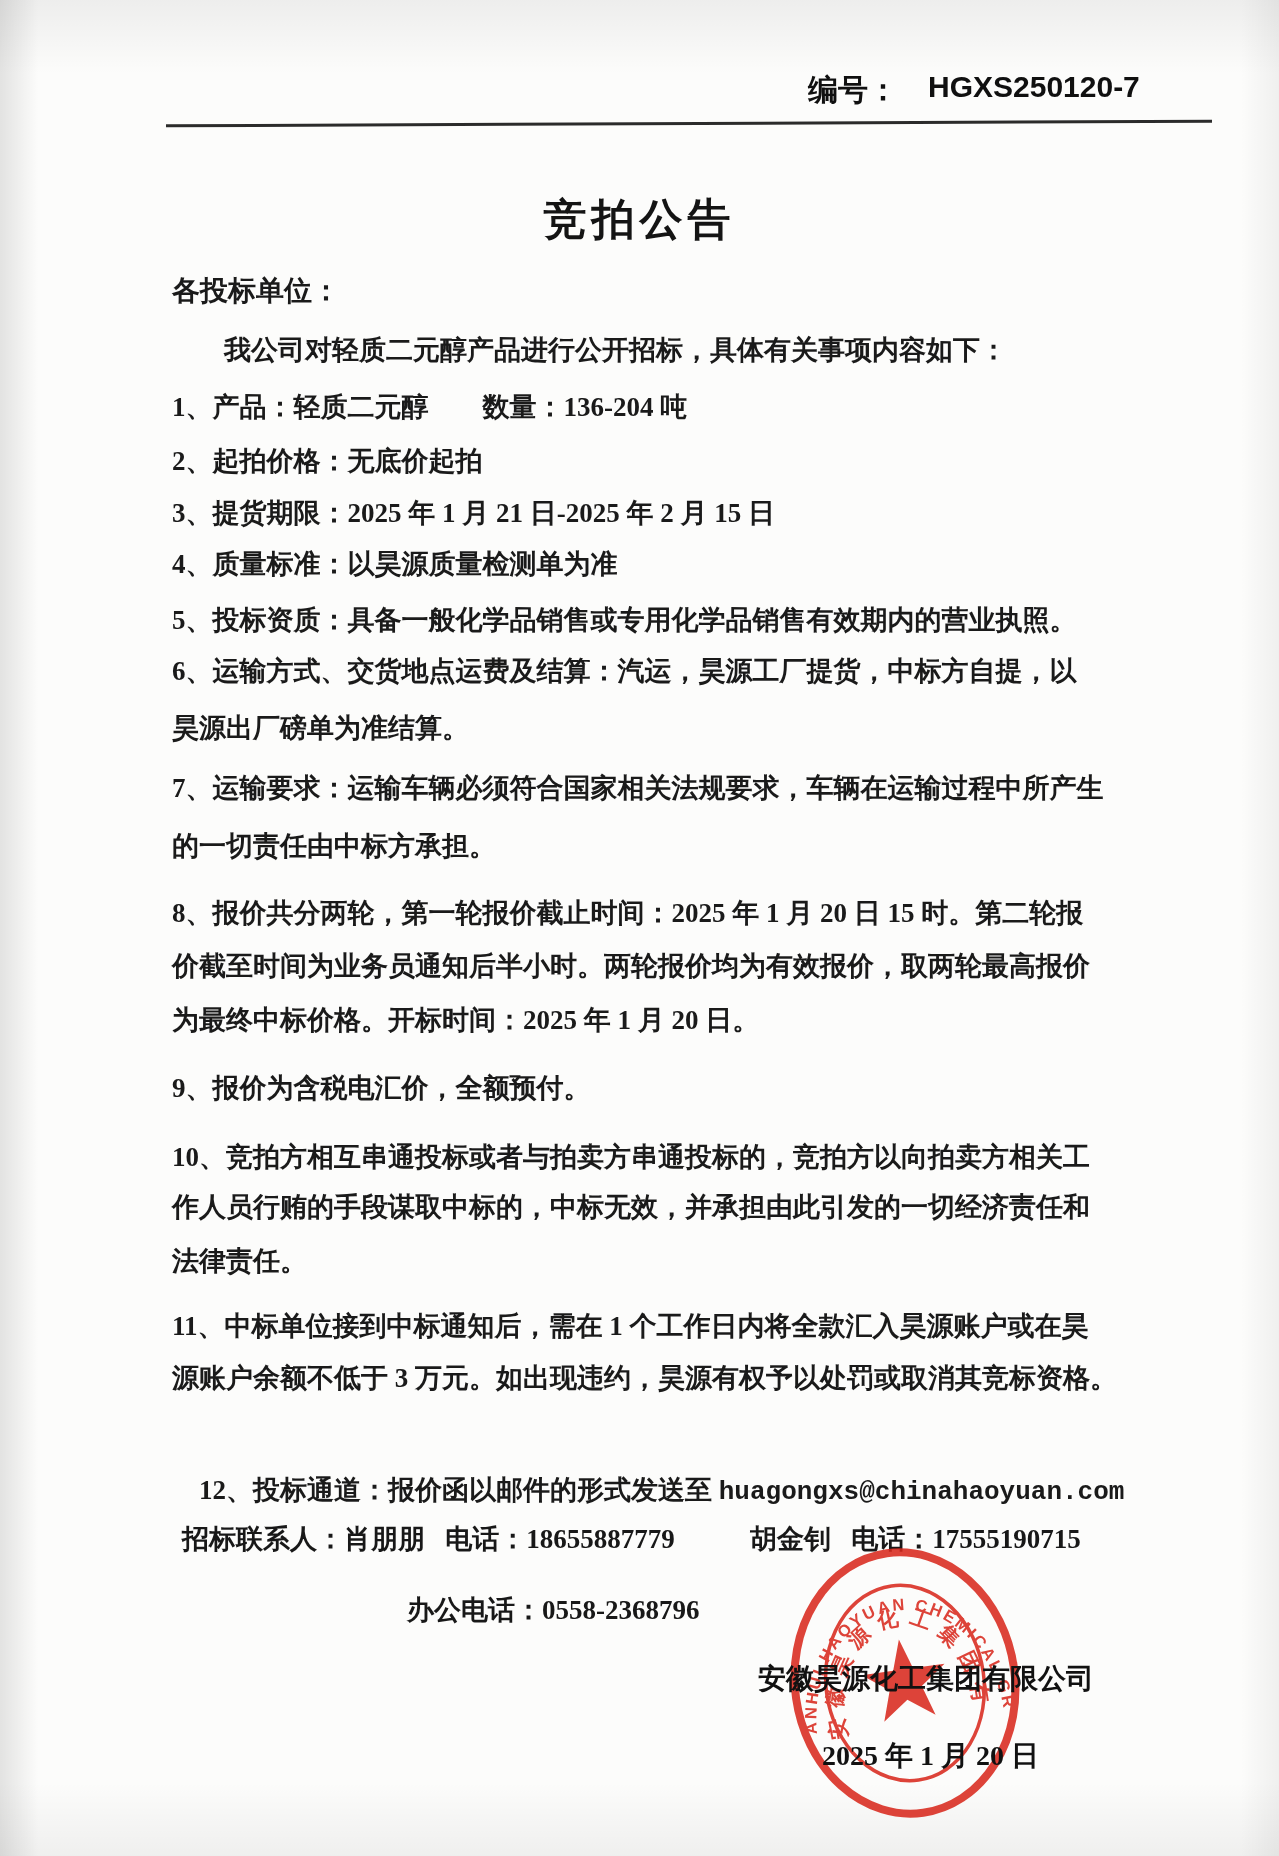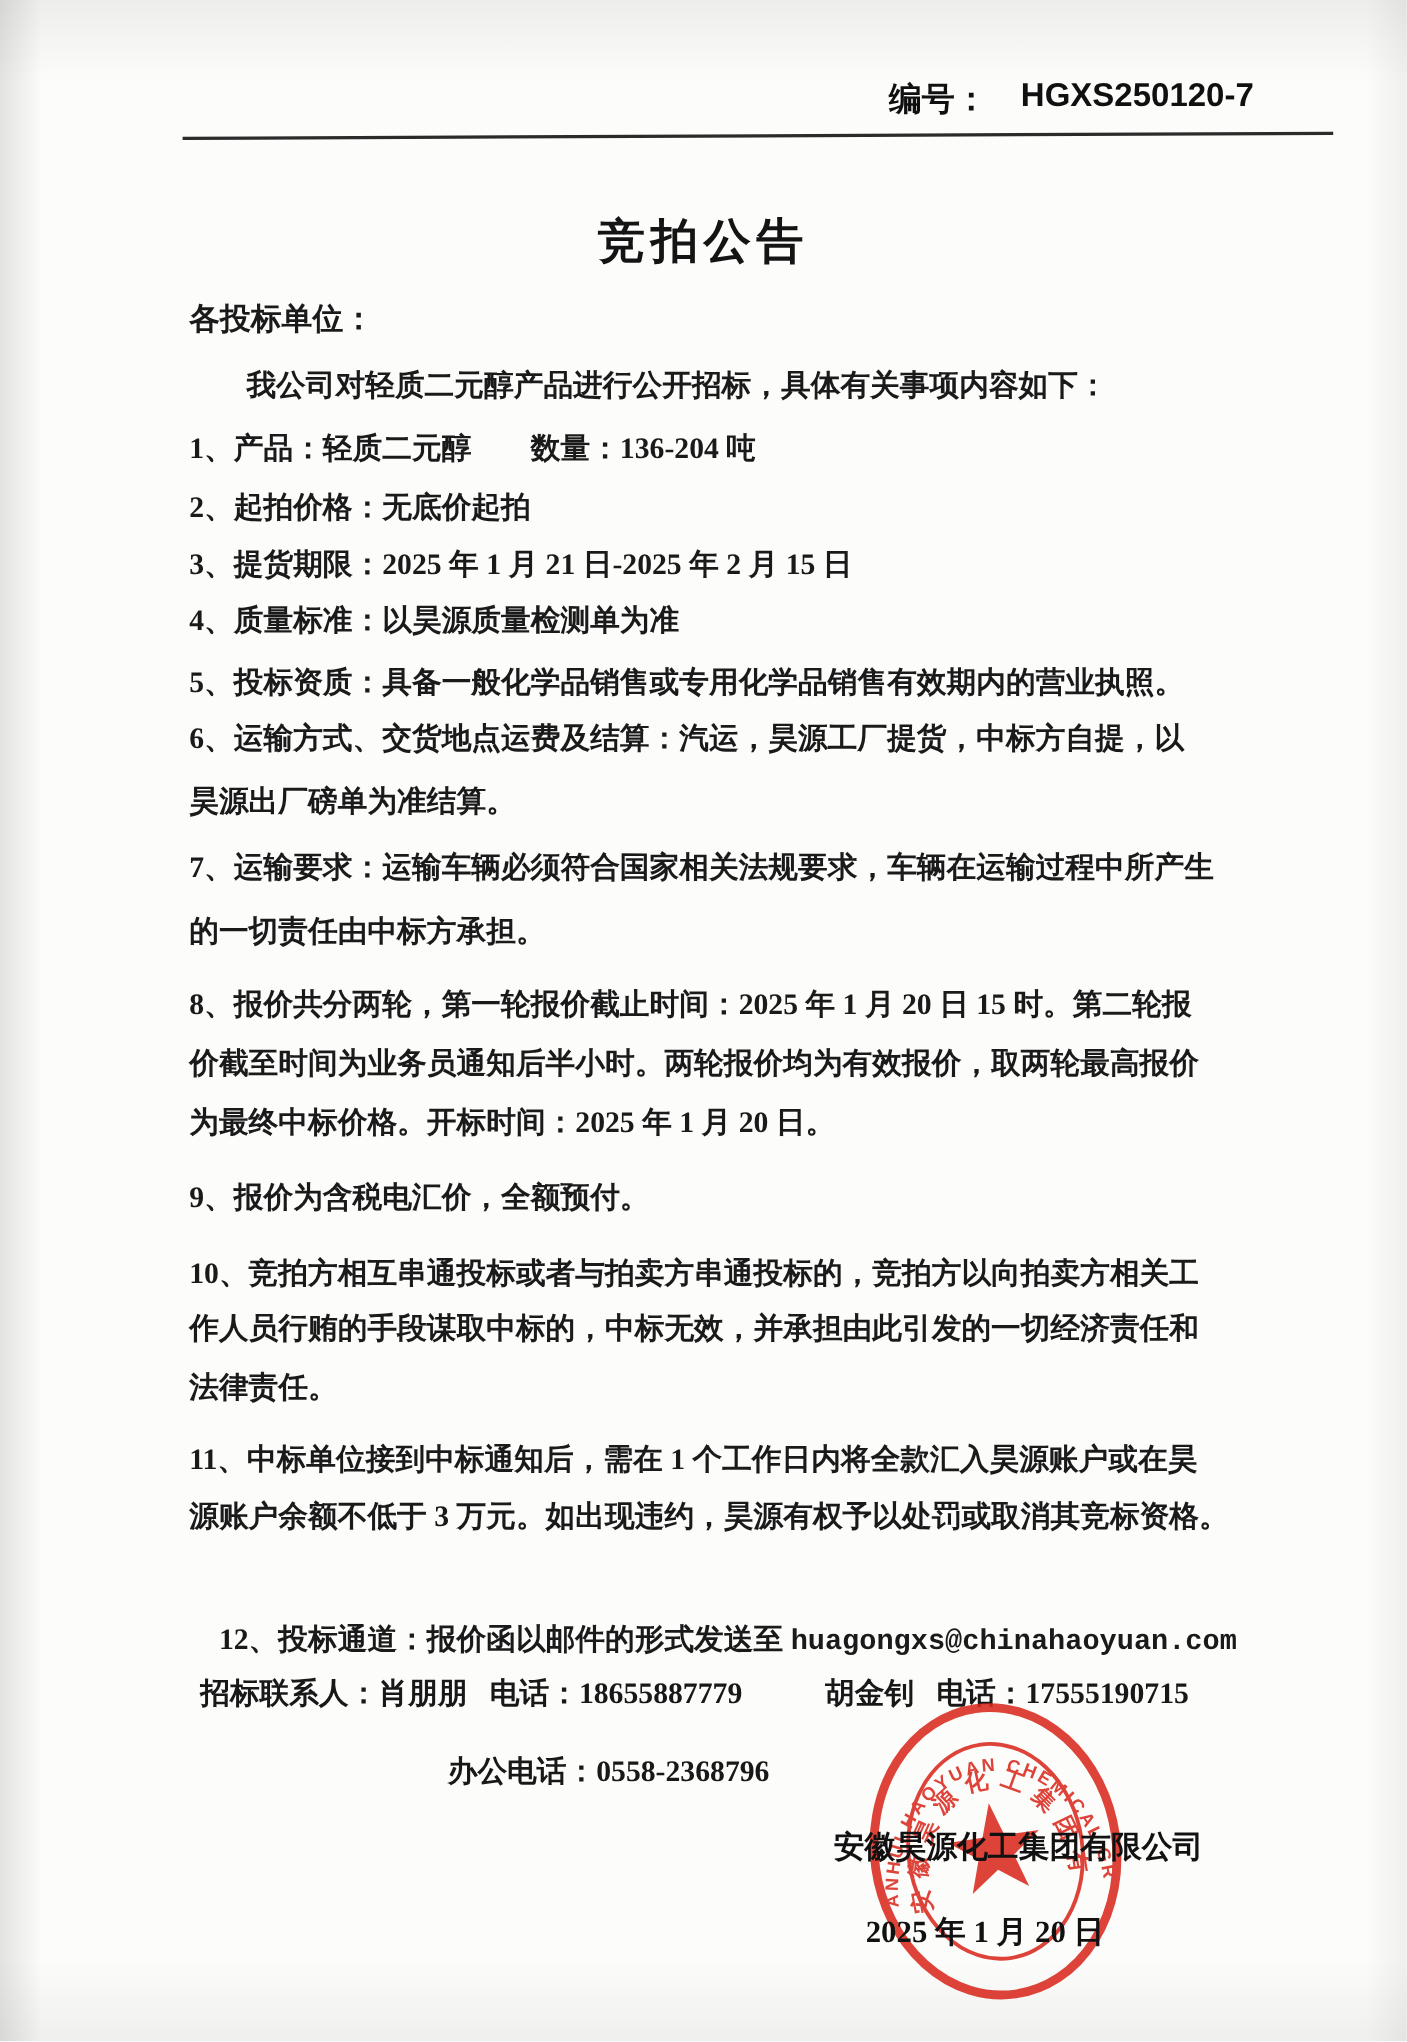--- a/index.html
+++ b/index.html
@@ -93,15 +93,15 @@
       </text>
       <path id="arc-zh" d="M 66,196 A 66,84 0 1 1 194,196" fill="none"></path>
       <text font-family="Liberation Sans, DejaVu Sans, sans-serif" font-size="21" font-weight="bold" fill="#d8281c" letter-spacing="9">
         <textPath href="#arc-zh">安徽昊源化工集团有限公司</textPath>
       </text>
       <polygon fill="#d8281c" points="130,106 140,136.2 171.8,136.4 146.2,155.3 155.9,185.6 130,167 104.1,185.6 113.8,155.3 88.2,136.4 120,136.2"></polygon>
     </g>
   </svg>
 
   <div class="abs signoff" style="top:1660px;left:758px">安徽昊源化工集团有限公司</div>
-  <div class="abs signoff" style="top:1737px;left:787px">2025 年 1 月 20 日</div>
+  <div class="abs signoff" style="top:1737px;left:822px">2025 年 1 月 20 日</div>
 
 </div>
 
 </body></html>

